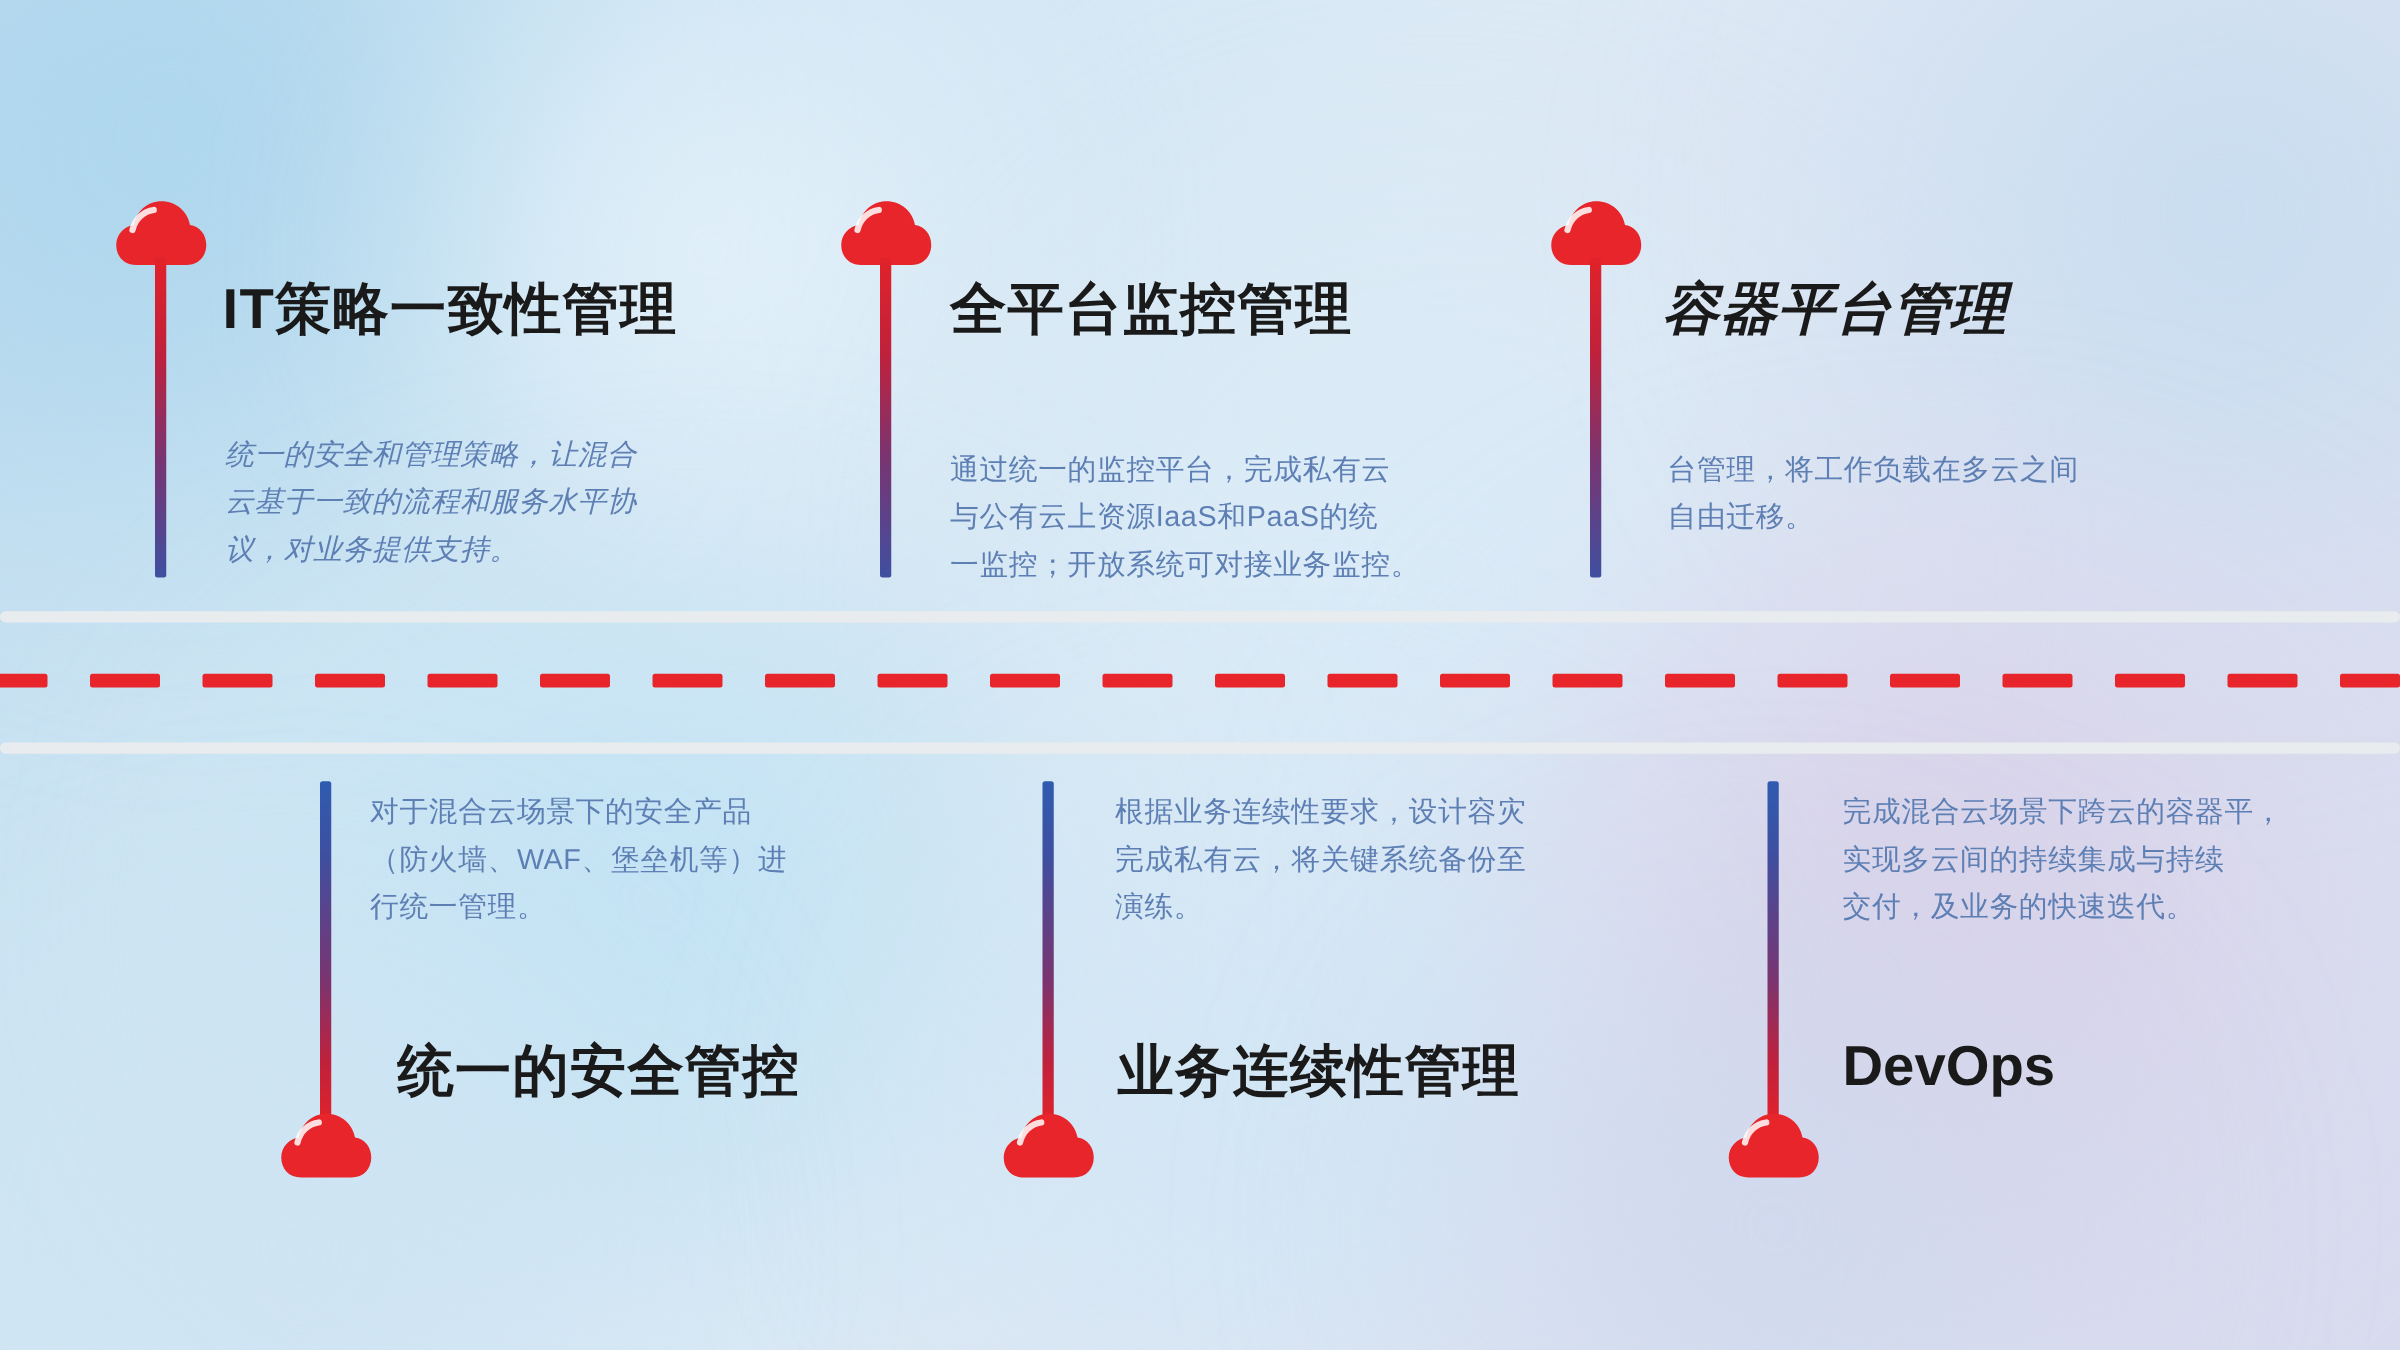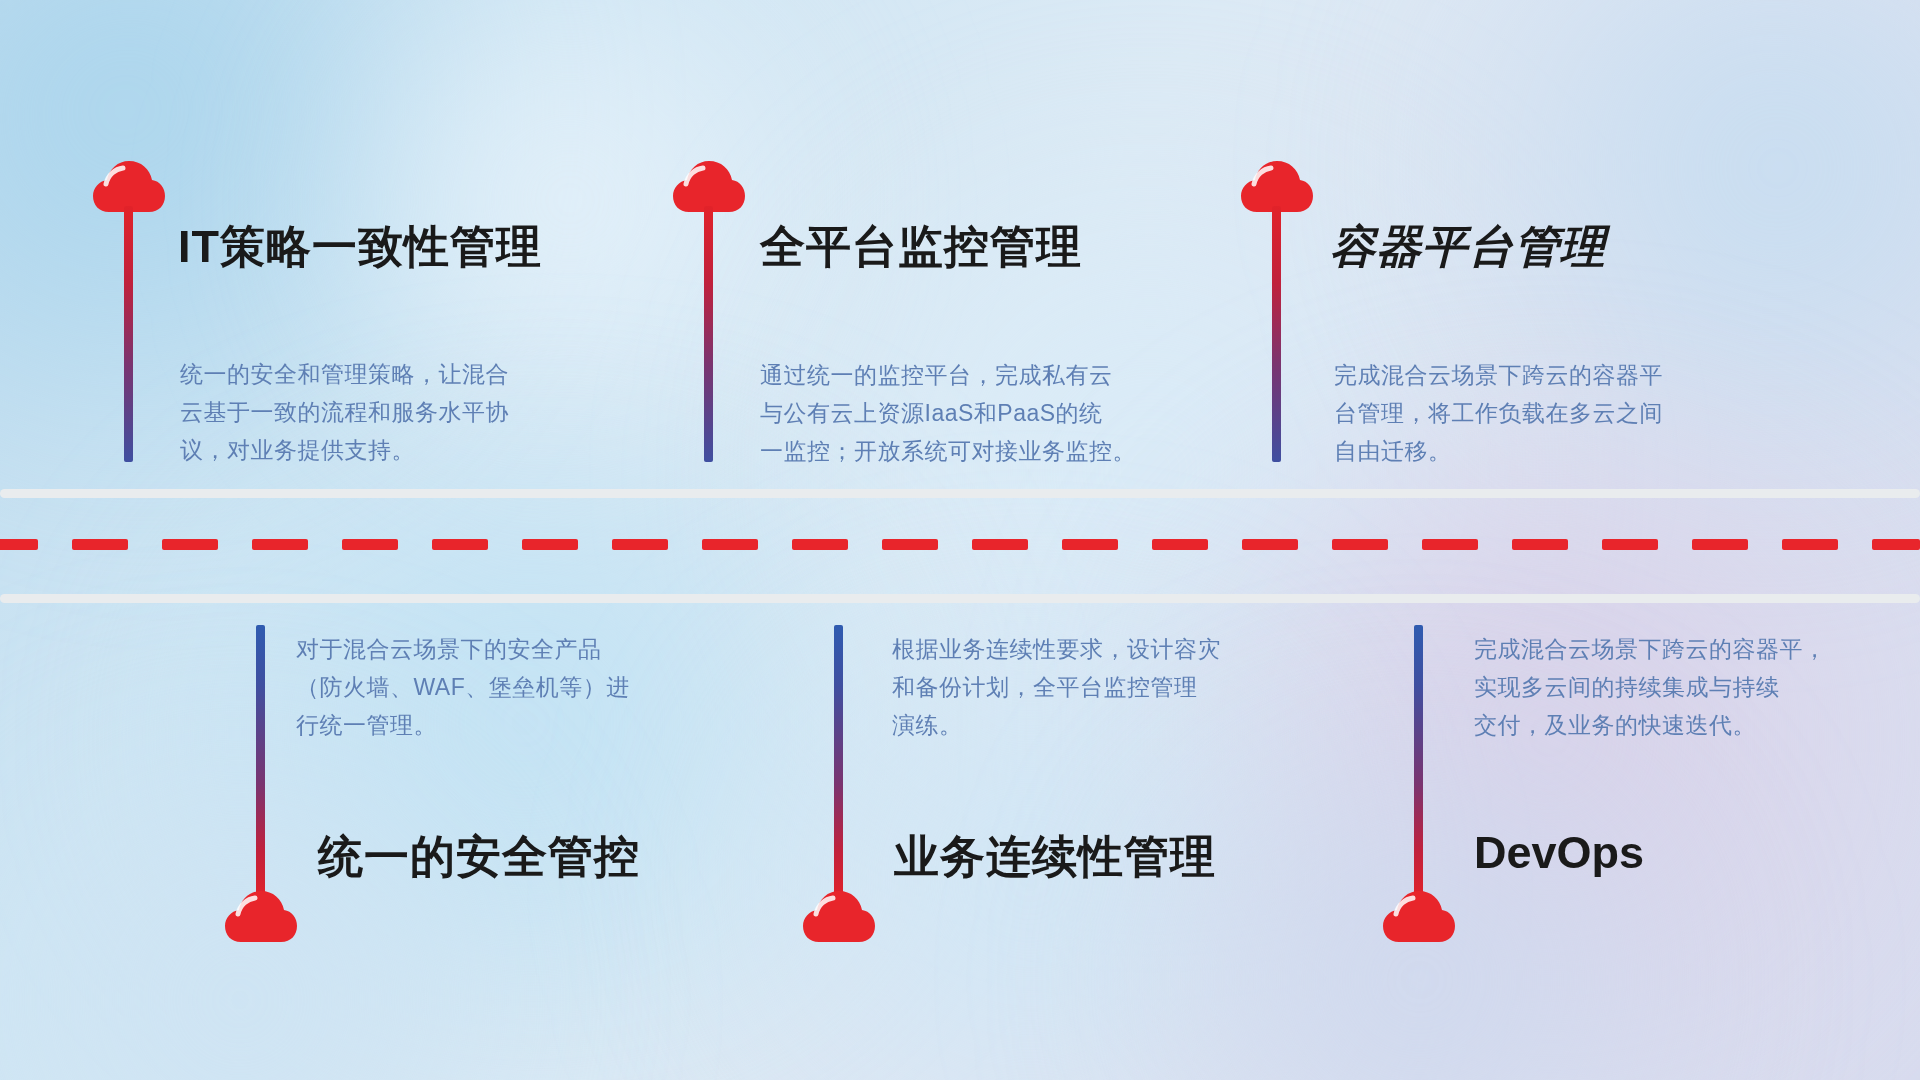--- a/index.html
+++ b/index.html
@@ -119,21 +119,21 @@
 
   <div class="pin" style="left:0;top:0;">
     <div class="cloud" style="left:92px;top:160px;">
       <svg viewBox="0 0 74 54" xmlns="http://www.w3.org/2000/svg">
         <path d="M17 52 C7 52 1 45 1 36 C1 28 7 21 15 20 C17 9 26 1 37 1 C49 1 58 9 60 20 C68 21 73 28 73 36 C73 45 67 52 57 52 Z" fill="#e8252b"></path>
         <path d="M14 24 C16 15 23 9 31 8" stroke="#ffffff" stroke-width="5" stroke-linecap="round" fill="none" opacity="0.85"></path>
       </svg>
     </div>
     <div class="stem down" style="left:124px;top:206px;height:256px;"></div>
     <div class="title" style="left:178px;top:217px;">IT策略一致性管理</div>
-    <div class="body" style="left:180px;top:355px;">
+    <div class="body" style="left:180px;top:344px;font-style:italic;">
       <div>统一的安全和管理策略，让混合</div>
       <div>云基于一致的流程和服务水平协</div>
       <div>议，对业务提供支持。</div>
     </div>
   </div>
 
   <div class="pin" style="left:0;top:0;">
     <div class="cloud" style="left:672px;top:160px;">
       <svg viewBox="0 0 74 54" xmlns="http://www.w3.org/2000/svg">
         <path d="M17 52 C7 52 1 45 1 36 C1 28 7 21 15 20 C17 9 26 1 37 1 C49 1 58 9 60 20 C68 21 73 28 73 36 C73 45 67 52 57 52 Z" fill="#e8252b"></path>
@@ -152,21 +152,20 @@
   <div class="pin" style="left:0;top:0;">
     <div class="cloud" style="left:1240px;top:160px;">
       <svg viewBox="0 0 74 54" xmlns="http://www.w3.org/2000/svg">
         <path d="M17 52 C7 52 1 45 1 36 C1 28 7 21 15 20 C17 9 26 1 37 1 C49 1 58 9 60 20 C68 21 73 28 73 36 C73 45 67 52 57 52 Z" fill="#e8252b"></path>
         <path d="M14 24 C16 15 23 9 31 8" stroke="#ffffff" stroke-width="5" stroke-linecap="round" fill="none" opacity="0.85"></path>
       </svg>
     </div>
     <div class="stem down" style="left:1272px;top:206px;height:256px;"></div>
     <div class="title" style="left:1330px;top:217px;font-style:italic;">容器平台管理</div>
     <div class="body" style="left:1334px;top:356px;">
-      <div>完成混合云场景下跨云的容器平</div>
       <div>台管理，将工作负载在多云之间</div>
       <div>自由迁移。</div>
     </div>
   </div>
 
   <div class="pin" style="left:0;top:0;">
     <div class="stem up" style="left:256px;top:625px;height:274px;"></div>
     <div class="cloud" style="left:224px;top:890px;">
       <svg viewBox="0 0 74 54" xmlns="http://www.w3.org/2000/svg">
         <path d="M17 52 C7 52 1 45 1 36 C1 28 7 21 15 20 C17 9 26 1 37 1 C49 1 58 9 60 20 C68 21 73 28 73 36 C73 45 67 52 57 52 Z" fill="#e8252b"></path>
@@ -184,21 +183,21 @@
   <div class="pin" style="left:0;top:0;">
     <div class="stem up" style="left:834px;top:625px;height:274px;"></div>
     <div class="cloud" style="left:802px;top:890px;">
       <svg viewBox="0 0 74 54" xmlns="http://www.w3.org/2000/svg">
         <path d="M17 52 C7 52 1 45 1 36 C1 28 7 21 15 20 C17 9 26 1 37 1 C49 1 58 9 60 20 C68 21 73 28 73 36 C73 45 67 52 57 52 Z" fill="#e8252b"></path>
         <path d="M14 24 C16 15 23 9 31 8" stroke="#ffffff" stroke-width="5" stroke-linecap="round" fill="none" opacity="0.85"></path>
       </svg>
     </div>
     <div class="body" style="left:892px;top:630px;">
       <div>根据业务连续性要求，设计容灾</div>
-      <div>和备份计划，全平台监控管理</div>
+      <div>完成私有云，将关键系统备份至</div>
       <div>演练。</div>
     </div>
     <div class="title" style="left:894px;top:827px;">业务连续性管理</div>
   </div>
 
   <div class="pin" style="left:0;top:0;">
     <div class="stem up" style="left:1414px;top:625px;height:274px;"></div>
     <div class="cloud" style="left:1382px;top:890px;">
       <svg viewBox="0 0 74 54" xmlns="http://www.w3.org/2000/svg">
         <path d="M17 52 C7 52 1 45 1 36 C1 28 7 21 15 20 C17 9 26 1 37 1 C49 1 58 9 60 20 C68 21 73 28 73 36 C73 45 67 52 57 52 Z" fill="#e8252b"></path>

